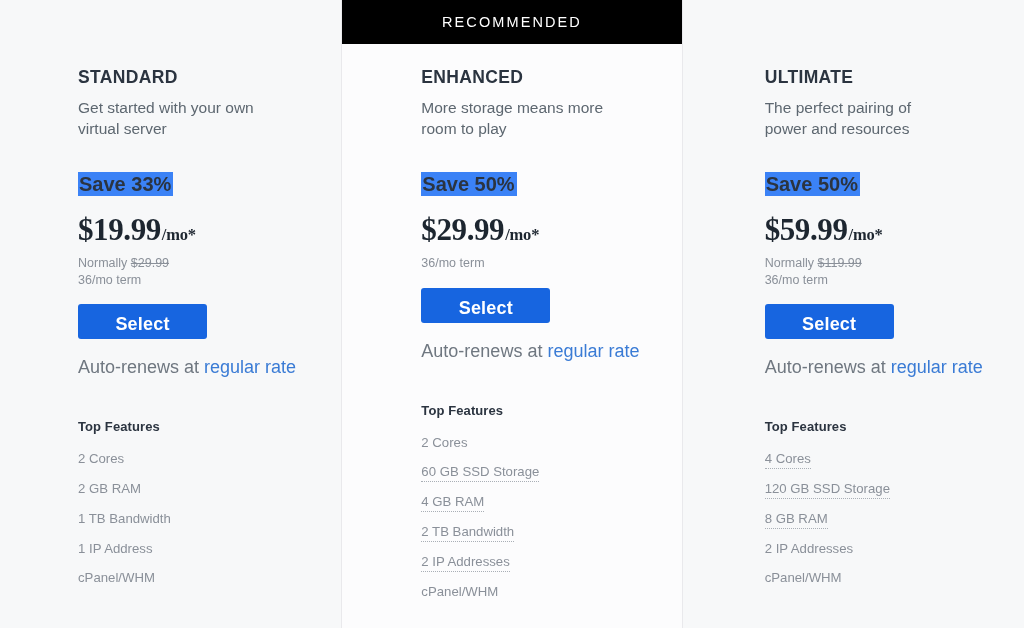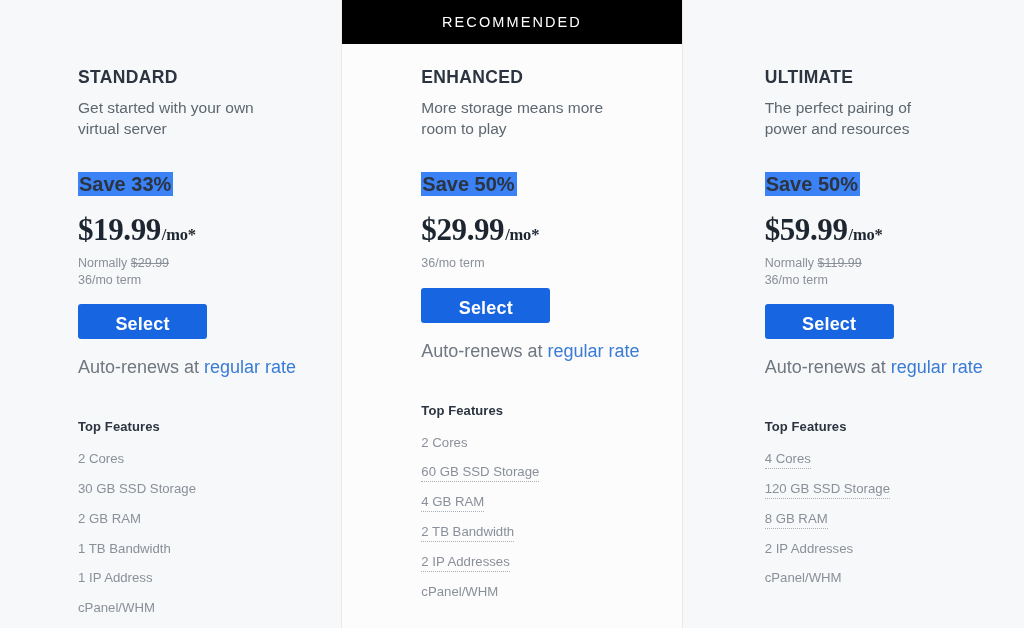--- a/index.html
+++ b/index.html
@@ -209,21 +209,20 @@
         <div>36/mo term</div>
       </div>
 
       <button class="select-btn">Select</button>
 
       <div class="renew-note"><span>Auto-renews at </span><a class="renew-link" href="#">regular rate</a></div>
 
       <div class="features">
         <div class="features-title">Top Features</div>
         <div class="feature-item"><span class="txt">2 Cores</span></div>
-        <div class="feature-item"><span class="txt">30 GB SSD Storage</span></div>
         <div class="feature-item"><span class="txt">2 GB RAM</span></div>
         <div class="feature-item"><span class="txt">1 TB Bandwidth</span></div>
         <div class="feature-item"><span class="txt">1 IP Address</span></div>
         <div class="feature-item"><span class="txt">cPanel/WHM</span></div>
       </div>
     </div>
   </div>
 
   <div class="plan-col mid featured">
     <div class="rec-banner">RECOMMENDED</div>

